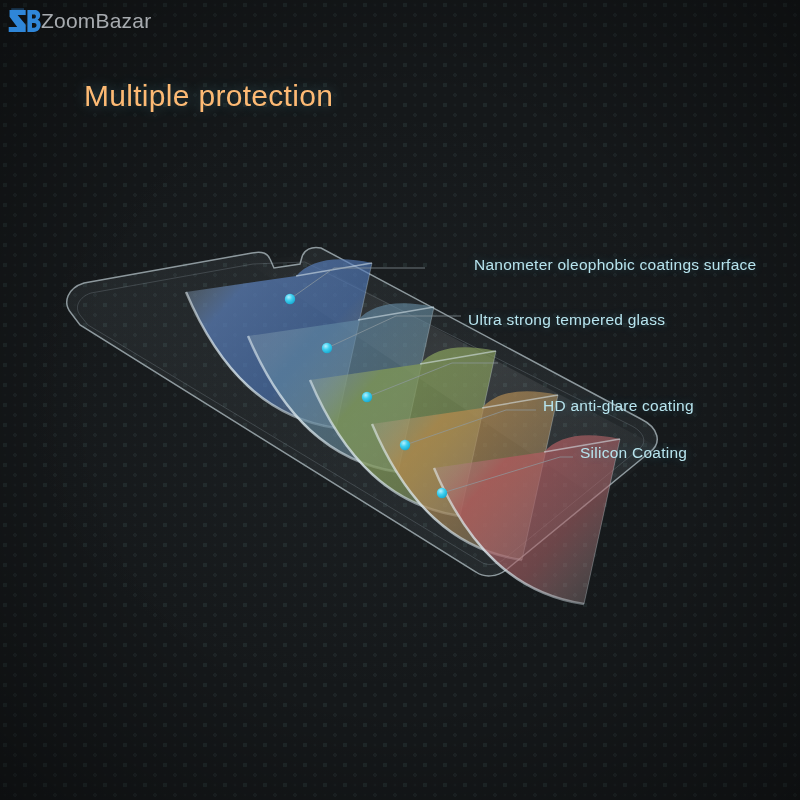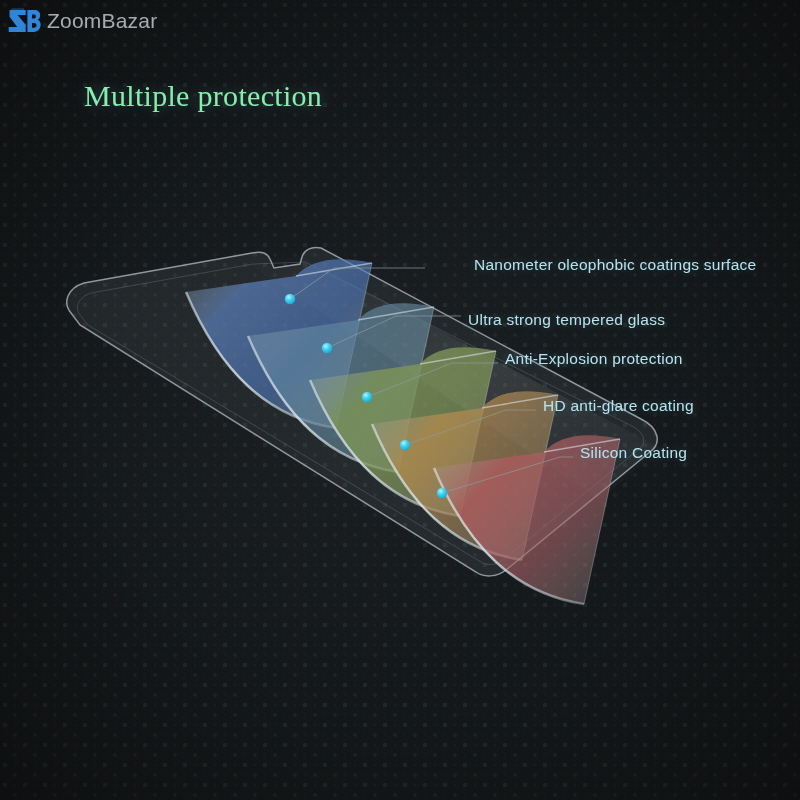--- a/index.html
+++ b/index.html
@@ -39,37 +39,37 @@
   }
   #vignette {
     position:absolute; inset:0;
     background:radial-gradient(ellipse 85% 85% at 50% 50%, rgba(0,0,0,0) 45%, rgba(0,0,0,.55) 100%);
     pointer-events:none;
   }
 
   
   #logo {
     position:absolute; left:7px; top:6px;
-    display:flex; align-items:center; gap:6px;
+    display:flex; align-items:center; gap:0;
     z-index:40;
   }
   #logo .mark { width:34px; height:30px; display:block; }
   #logo .wordmark {
     font-size:21px; letter-spacing:.2px;
     color:#c9cdd2; opacity:.82;
     font-family:"Liberation Sans", sans-serif;
   }
 
   
   #heading {
     position:absolute; left:84px; top:79px;
     font-size:30px; letter-spacing:.3px;
-    color:#86efac;
+    color:#fdba74;
     text-shadow:0 0 14px rgba(110,200,220,.32);
-    z-index:30; white-space:nowrap;font-family:Liberation Serif, serif;
+    z-index:30; white-space:nowrap;
   }
 
   
   #art { position:absolute; inset:0; z-index:20; }
 
   
   .label {
     position:absolute;
     color:#b7e4ee;
     font-size:15.5px;
@@ -257,21 +257,20 @@
       <circle cx="290" cy="299" r="5.2" fill="url(#dotGrad)"></circle>
       <circle cx="327" cy="348" r="5.2" fill="url(#dotGrad)"></circle>
       <circle cx="367" cy="397" r="5.2" fill="url(#dotGrad)"></circle>
       <circle cx="405" cy="445" r="5.2" fill="url(#dotGrad)"></circle>
       <circle cx="442" cy="493" r="5.2" fill="url(#dotGrad)"></circle>
     </g>
   </svg>
 
   <div class="label lbl0">Nanometer oleophobic coatings surface</div>
   <div class="label lbl1">Ultra strong tempered glass</div>
-  <div class="label lbl2">Anti-Explosion protection</div>
   <div class="label lbl3">HD anti-glare coating</div>
   <div class="label lbl4">Silicon Coating</div>
 
   <div id="heading">Multiple protection</div>
 
   <div id="logo">
     <svg class="mark" viewBox="0 0 40 34">
       <g fill="#2f86d8">
         <path d="M3 4 L22 4 L22 10 L12.5 10 L22 21.5 L22 30 L2 30 L2 24 L12 24 L3 12 Z"></path>
         <path d="M24 4 L32 4 C36.4 4 39 6.4 39 10.2 C39 12.6 37.9 14.4 36 15.4 C38.3 16.3 39.6 18.3 39.6 21.2 C39.6 25.8 36.4 30 31.6 30 L24 30 Z M29.4 9.4 L29.4 14 L31.4 14 C33 14 34 13 34 11.6 C34 10.2 33.1 9.4 31.6 9.4 Z M29.4 19.4 L29.4 24.8 L31.8 24.8 C33.6 24.8 34.7 23.7 34.7 22.1 C34.7 20.4 33.6 19.4 31.8 19.4 Z"></path>

